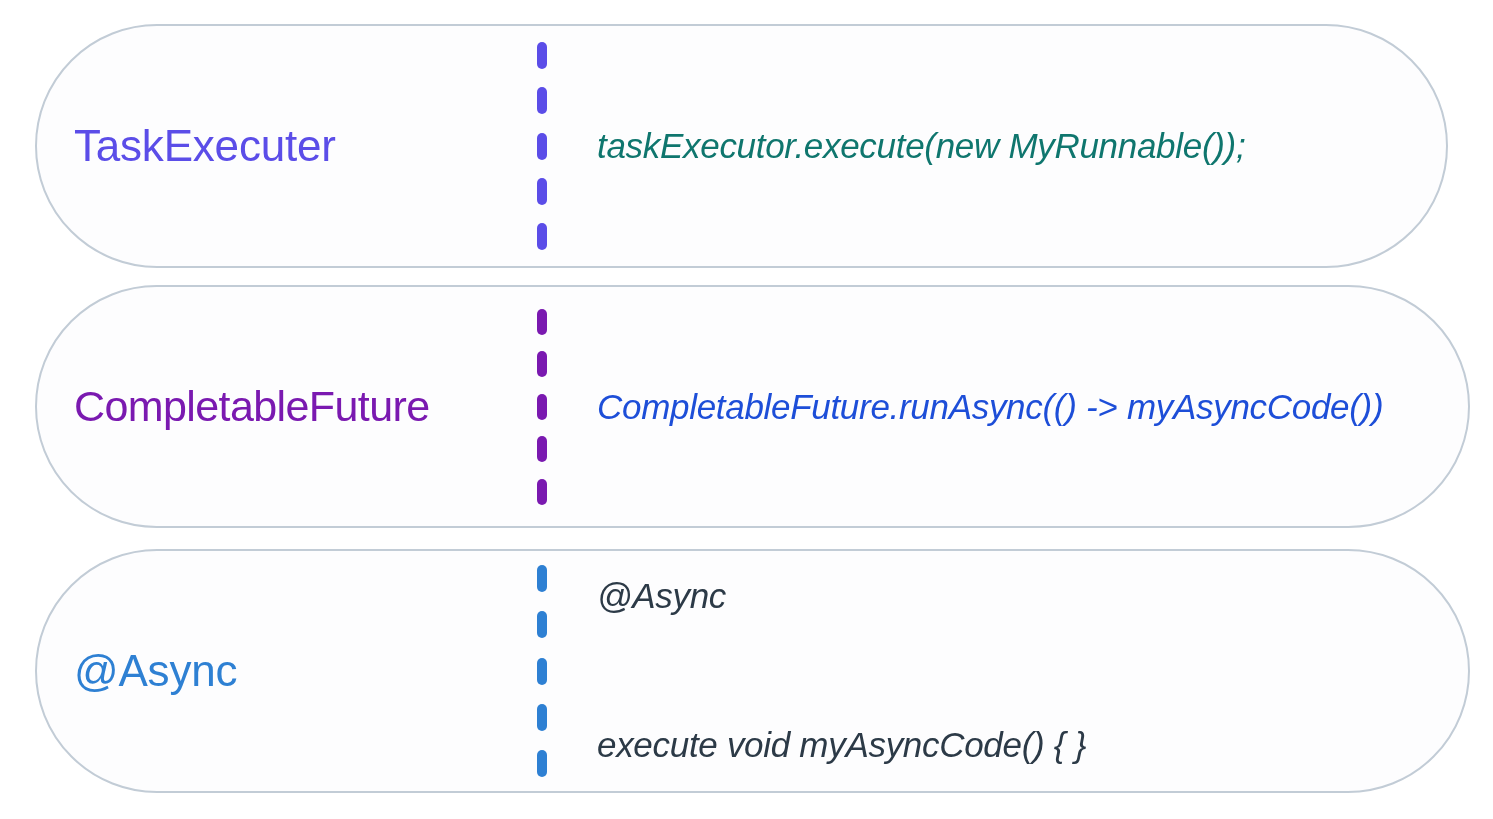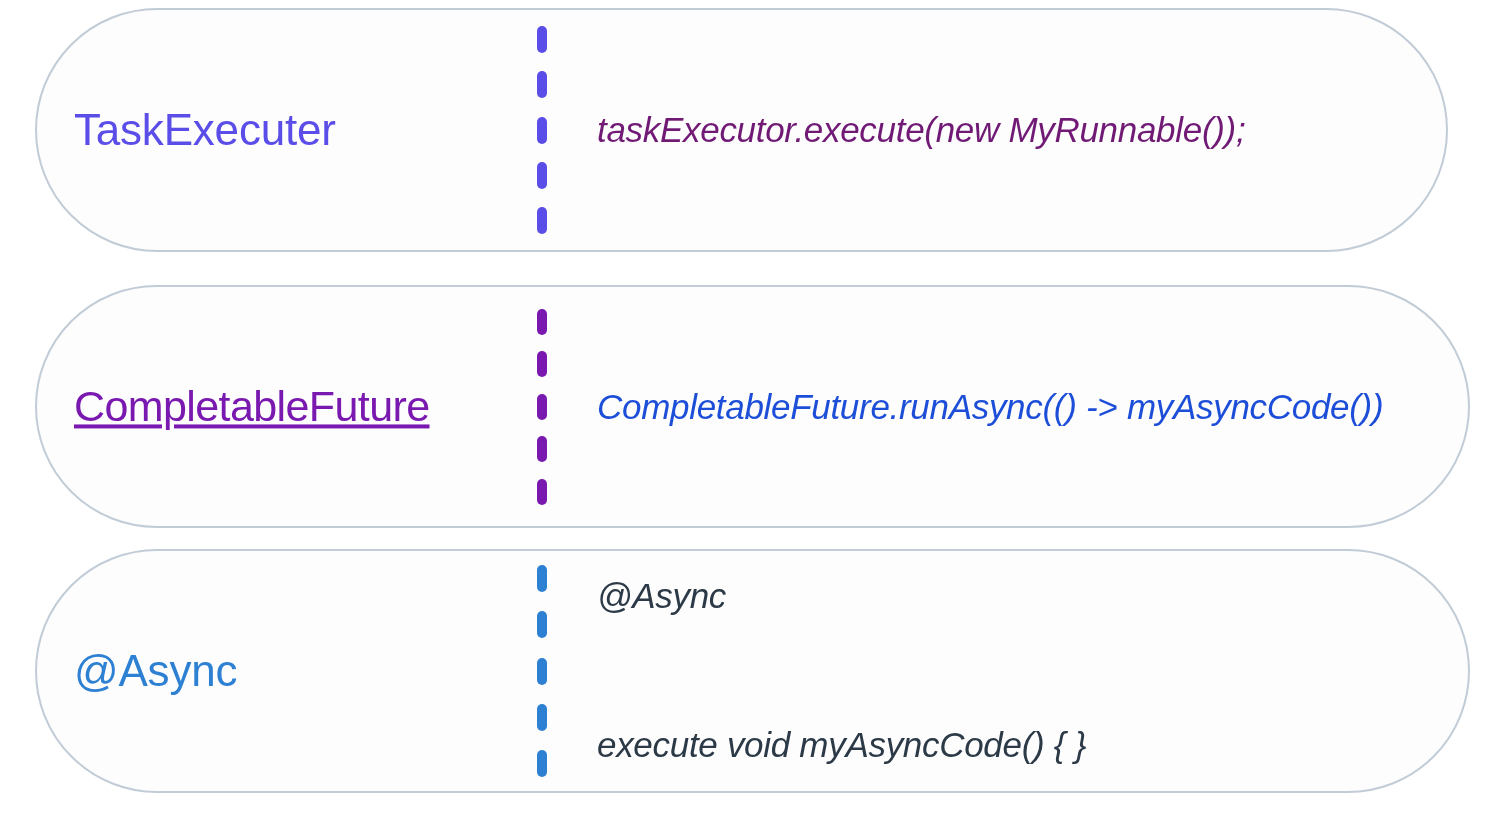--- a/index.html
+++ b/index.html
@@ -27,41 +27,41 @@
   .card {
     position: absolute;
     box-sizing: border-box;
     background: #fdfdfe;
     border: 2px solid #c2ccd6;
     border-radius: 999px;
     display: flex;
     align-items: center;
   }
 
-  .card-1 { left: 35px;  top: 8px;  width: 1413px; height: 244px; }
+  .card-1 { left: 35px;  top: 24px;  width: 1413px; height: 244px; }
   .card-2 { left: 35px;  top: 285px; width: 1435px; height: 243px; }
   .card-3 { left: 35px;  top: 549px; width: 1435px; height: 244px; }
 
   
   .label {
     position: absolute;
     left: 0;
     width: 500px;
     top: 50%;
     transform: translateY(-50%);
     padding-left: 37px;
     box-sizing: border-box;
     font-size: 44px;
     font-weight: 400;
     letter-spacing: -0.2px;
     line-height: 1.05;
     white-space: nowrap;
   }
   .label-1 { color: #5B4DE8; }
-  .label-2 { color: #7A19B0; font-size: 43px; letter-spacing: -0.6px; text-decoration: underline; }
+  .label-2 { color: #7A19B0; font-size: 43px; letter-spacing: -0.6px; }
   .label-3 { color: #2E80D3; }
 
   
   .divider {
     position: absolute;
     left: 500px;
     top: 50%;
     transform: translateY(-50%);
     width: 10px;
     display: flex;
@@ -107,21 +107,21 @@
     <div class="label label-1" style="color: rgb(91, 77, 232);">TaskExecuter</div>
 
     <div class="divider divider-1">
       <span class="dash" style="background: rgb(91, 77, 232);"></span>
       <span class="dash" style="background: rgb(91, 77, 232);"></span>
       <span class="dash" style="background: rgb(91, 77, 232);"></span>
       <span class="dash" style="background: rgb(91, 77, 232);"></span>
       <span class="dash" style="background: rgb(91, 77, 232);"></span>
     </div>
 
-    <div class="code" style="color: #701a75;">
+    <div class="code" style="color: #0f766e;">
       <span class="code-line">taskExecutor.execute(new MyRunnable());</span>
     </div>
   </div>
 
   <div class="card card-2" style="border-color: rgb(194, 204, 214);">
     <div class="label label-2" style="color: rgb(122, 25, 176);">CompletableFuture</div>
 
     <div class="divider divider-2">
       <span class="dash" style="background: rgb(122, 25, 176);"></span>
       <span class="dash" style="background: rgb(122, 25, 176);"></span>

